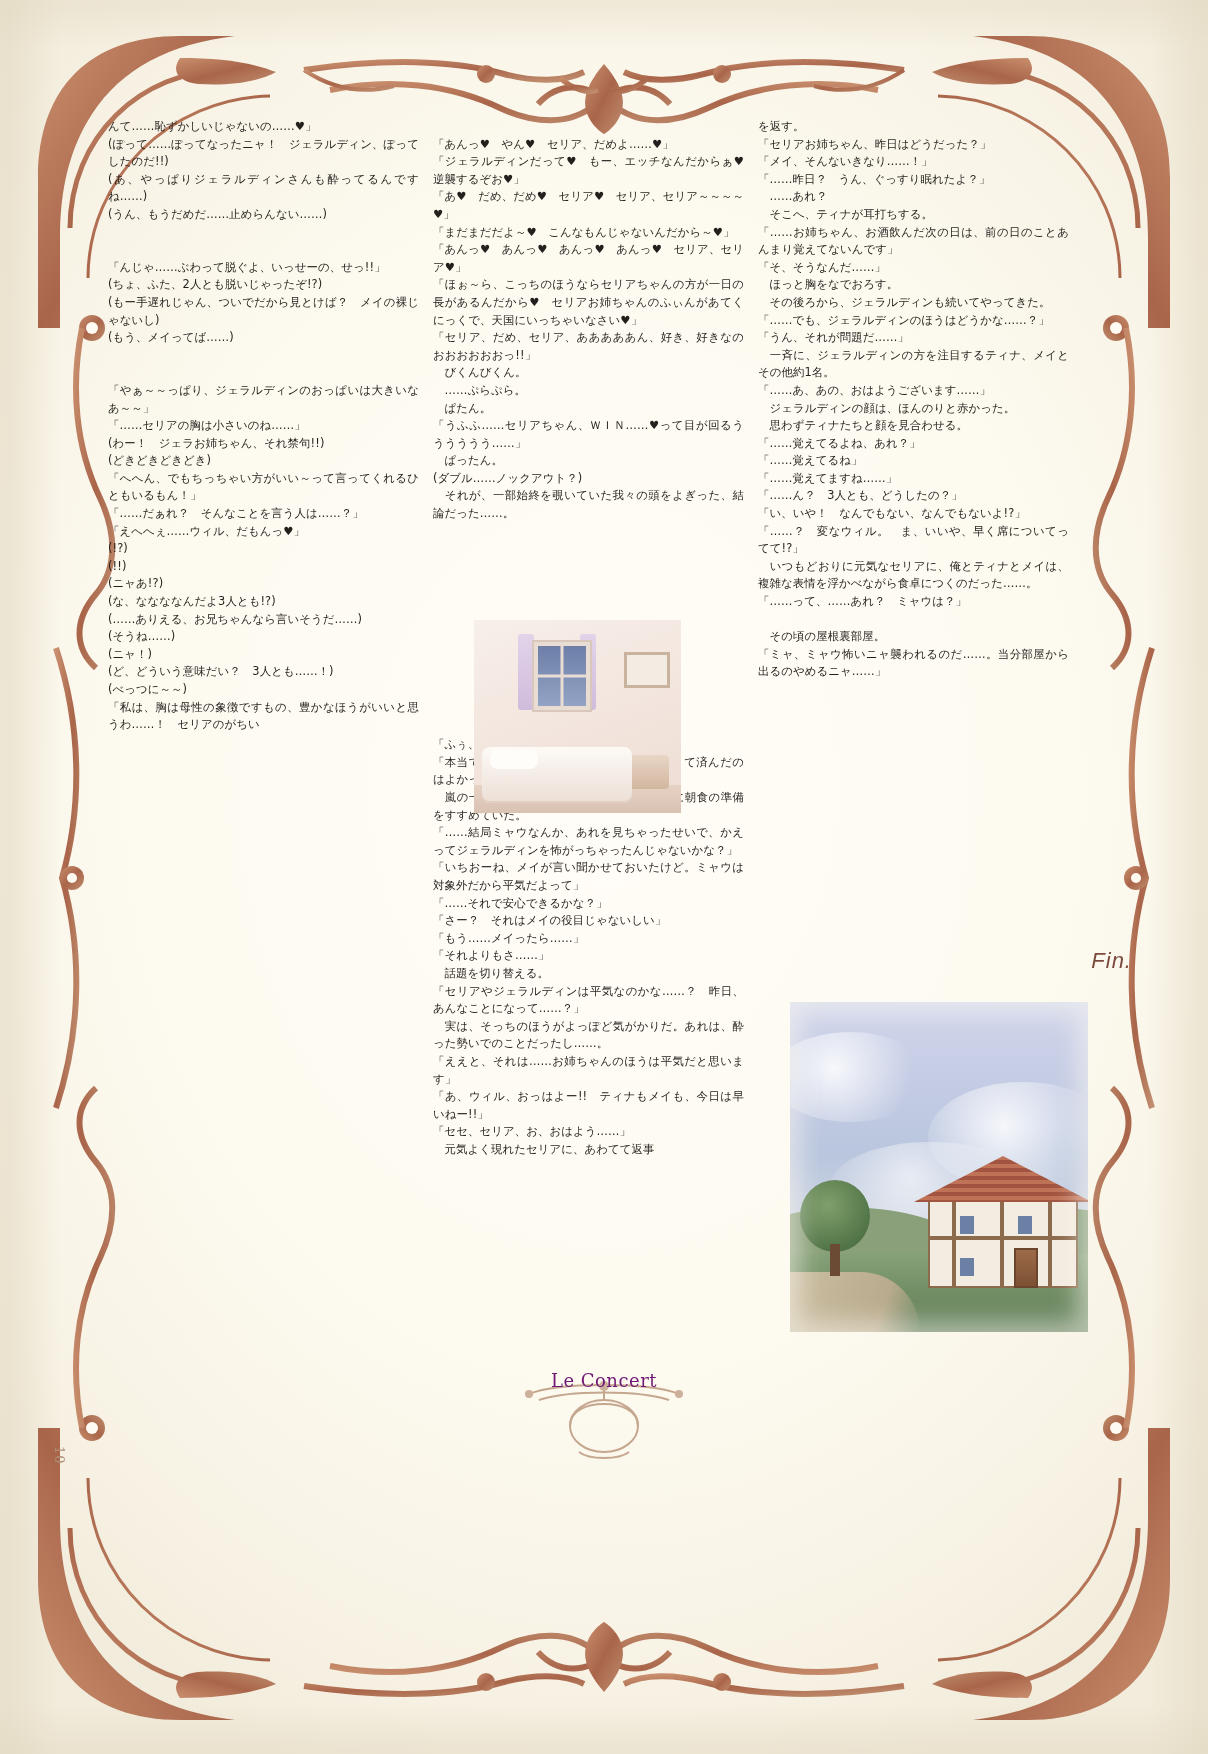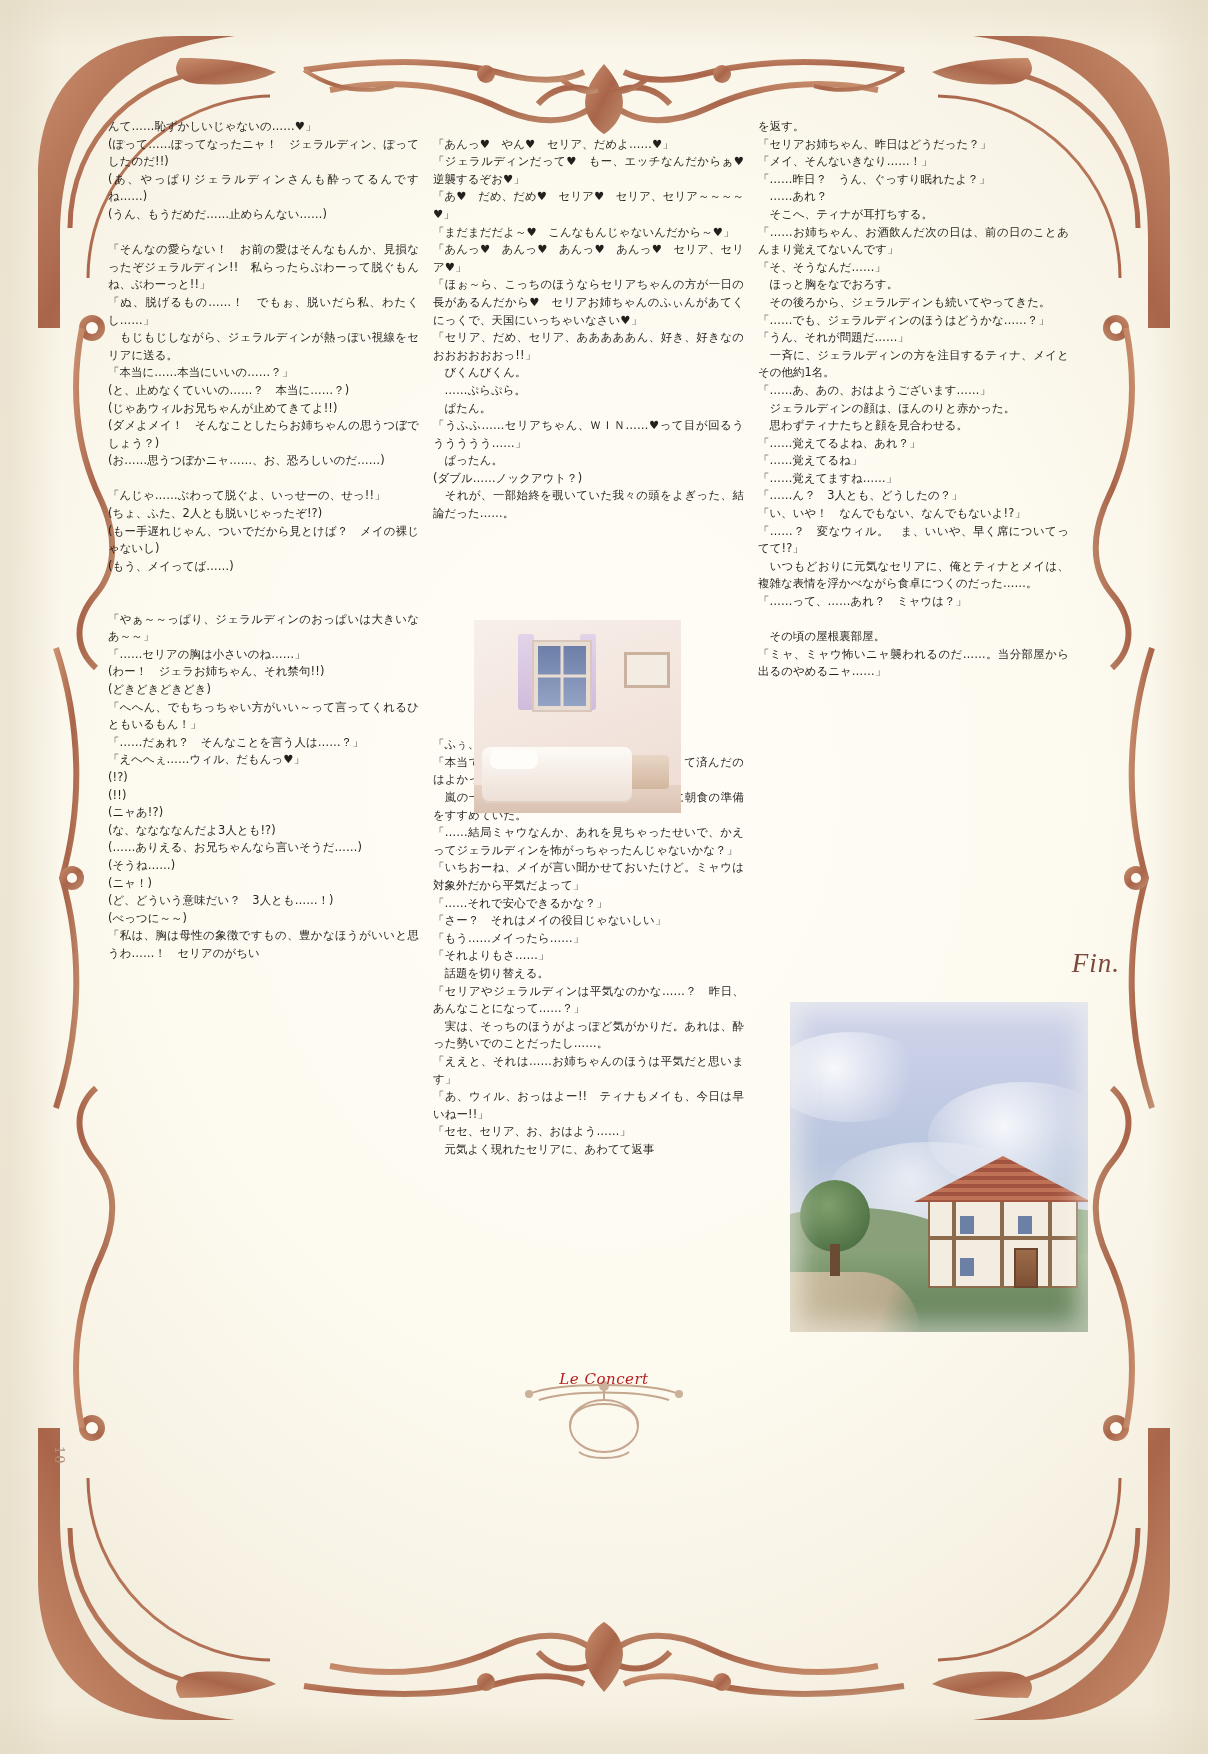--- a/index.html
+++ b/index.html
@@ -66,25 +66,25 @@
   .col p {
     margin: 0 0 0 0;
     white-space: pre-wrap;
     text-align: justify;
   }
   .col .blank { height: 17.6px; }
 
   
   .fin {
     position: absolute;
-    right: 88px;
+    right: 76px;
     top: 948px;
-    font-family: Liberation Serif, serif;
+    font-family: Liberation Sans, sans-serif;
     font-style: italic;
-    font-size: 27px;
+    font-size: 22px;
     color: #7b4a3c;
     letter-spacing: 1px;
   }
 
   
   .inset-room {
     position: absolute;
     left: 474px;
     top: 620px;
     width: 207px;
@@ -229,23 +229,22 @@
     transform: translateX(-50%);
     top: 1360px;
     width: 190px;
     height: 110px;
     text-align: center;
     color: #b89a86;
   }
   .emblem .emblem-label {
     position:absolute; left:0; right:0; top:10px;
     font-family: "DejaVu Serif", "Liberation Serif", serif;
-    font-style: italic;
-    font-size: 15px;
-    color: #b91c1c;
+    font-size: 18px;
+    color: #701a75;
     letter-spacing: .5px;
   }
 
   
   .page-number {
     position:absolute;
     left: 52px;
     top: 1446px;
     font-family: "DejaVu Serif", "Liberation Serif", serif;
     font-size: 13px;
@@ -318,28 +317,20 @@
 </div>
 
 <div class="columns">
 
   <div class="col">
     <p>んて……恥ずかしいじゃないの……♥」
 (ぽって……ぽってなったニャ！　ジェラルディン、ぽってしたのだ!!)
 (あ、やっぱりジェラルディンさんも酔ってるんですね……)
 (うん、もうだめだ……止めらんない……)</p>
     <div class="blank"></div>
-    <p>「そんなの愛らない！　お前の愛はそんなもんか、見損なったぞジェラルディン!!　私らったらぶわーって脱ぐもんね、ぶわーっと!!」
-「ぬ、脱げるもの……！　でもぉ、脱いだら私、わたくし……」
-　もじもじしながら、ジェラルディンが熱っぽい視線をセリアに送る。
-「本当に……本当にいいの……？」
-(と、止めなくていいの……？　本当に……？)
-(じゃあウィルお兄ちゃんが止めてきてよ!!)
-(ダメよメイ！　そんなことしたらお姉ちゃんの思うつぼでしょう？)
-(お……思うつぼかニャ……、お、恐ろしいのだ……)</p>
     <div class="blank"></div>
     <p>「んじゃ……ぶわって脱ぐよ、いっせーの、せっ!!」
 (ちょ、ふた、2人とも脱いじゃったぞ!?)
 (もー手遅れじゃん、ついでだから見とけば？　メイの裸じゃないし)
 (もう、メイってば……)</p>
     <div class="blank"></div>
     <div class="blank"></div>
     <p>「やぁ～～っぱり、ジェラルディンのおっぱいは大きいなあ～～」
 「……セリアの胸は小さいのね……」
 (わー！　ジェラお姉ちゃん、それ禁句!!)

